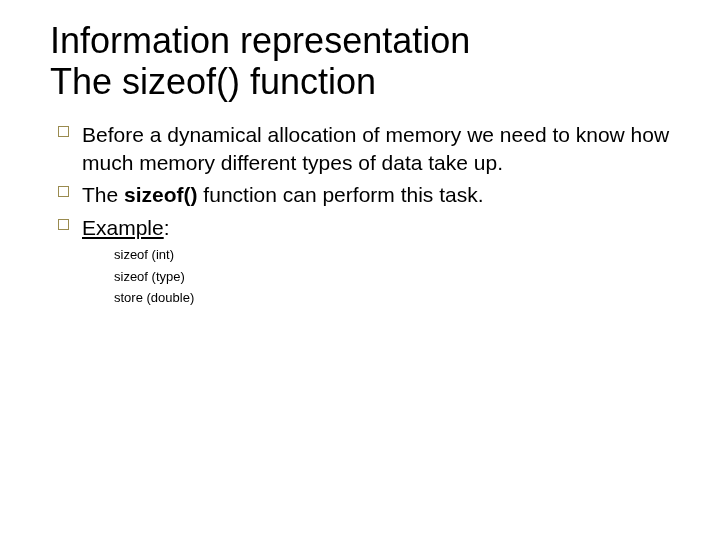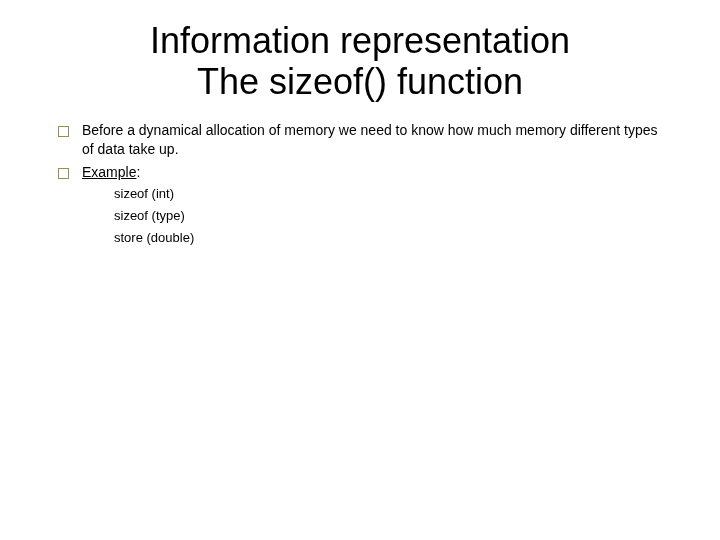--- a/index.html
+++ b/index.html
@@ -13,36 +13,36 @@
     overflow: hidden;
   }
   .slide {
     width: 720px;
     height: 540px;
     box-sizing: border-box;
     padding: 20px 50px 30px 50px;
     position: relative;
   }
   .title {
-    text-align: center;
+    text-align: left;
     font-size: 36px;
     line-height: 1.15;
     font-weight: 400;
     color: #000000;
     margin: 0 0 18px 0;
   }
   .body-list {
     list-style: none;
     margin: 0;
     padding: 0 0 0 8px;
   }
   .body-list > li {
     position: relative;
     padding-left: 24px;
-    font-size: 14px;
+    font-size: 21px;
     line-height: 1.35;
     margin-bottom: 4px;
   }
   .bullet-box {
     position: absolute;
     left: 0;
     top: 5px;
     width: 11px;
     height: 11px;
     border: 1.5px solid #9a8b4f;
@@ -69,20 +69,24 @@
     <span>The sizeof() function</span>
   </h1>
 
   <ul class="body-list">
 
     <li>
       <span class="bullet-box"></span>
       <span>Before a dynamical allocation of memory we need to know how much memory different types of data take up.</span>
     </li>
 
+    <li>
+      <span class="bullet-box"></span>
+      <span>The </span><b>sizeof()</b><span> function can perform this task.</span>
+    </li>
 
     <li>
       <span class="bullet-box"></span>
       <span></span><u>Example</u><span>:</span>
     </li>
 
     <div class="indent">sizeof (int)</div>
     <div class="indent">sizeof (type)</div>
     <div class="indent">store (double)</div>
 

